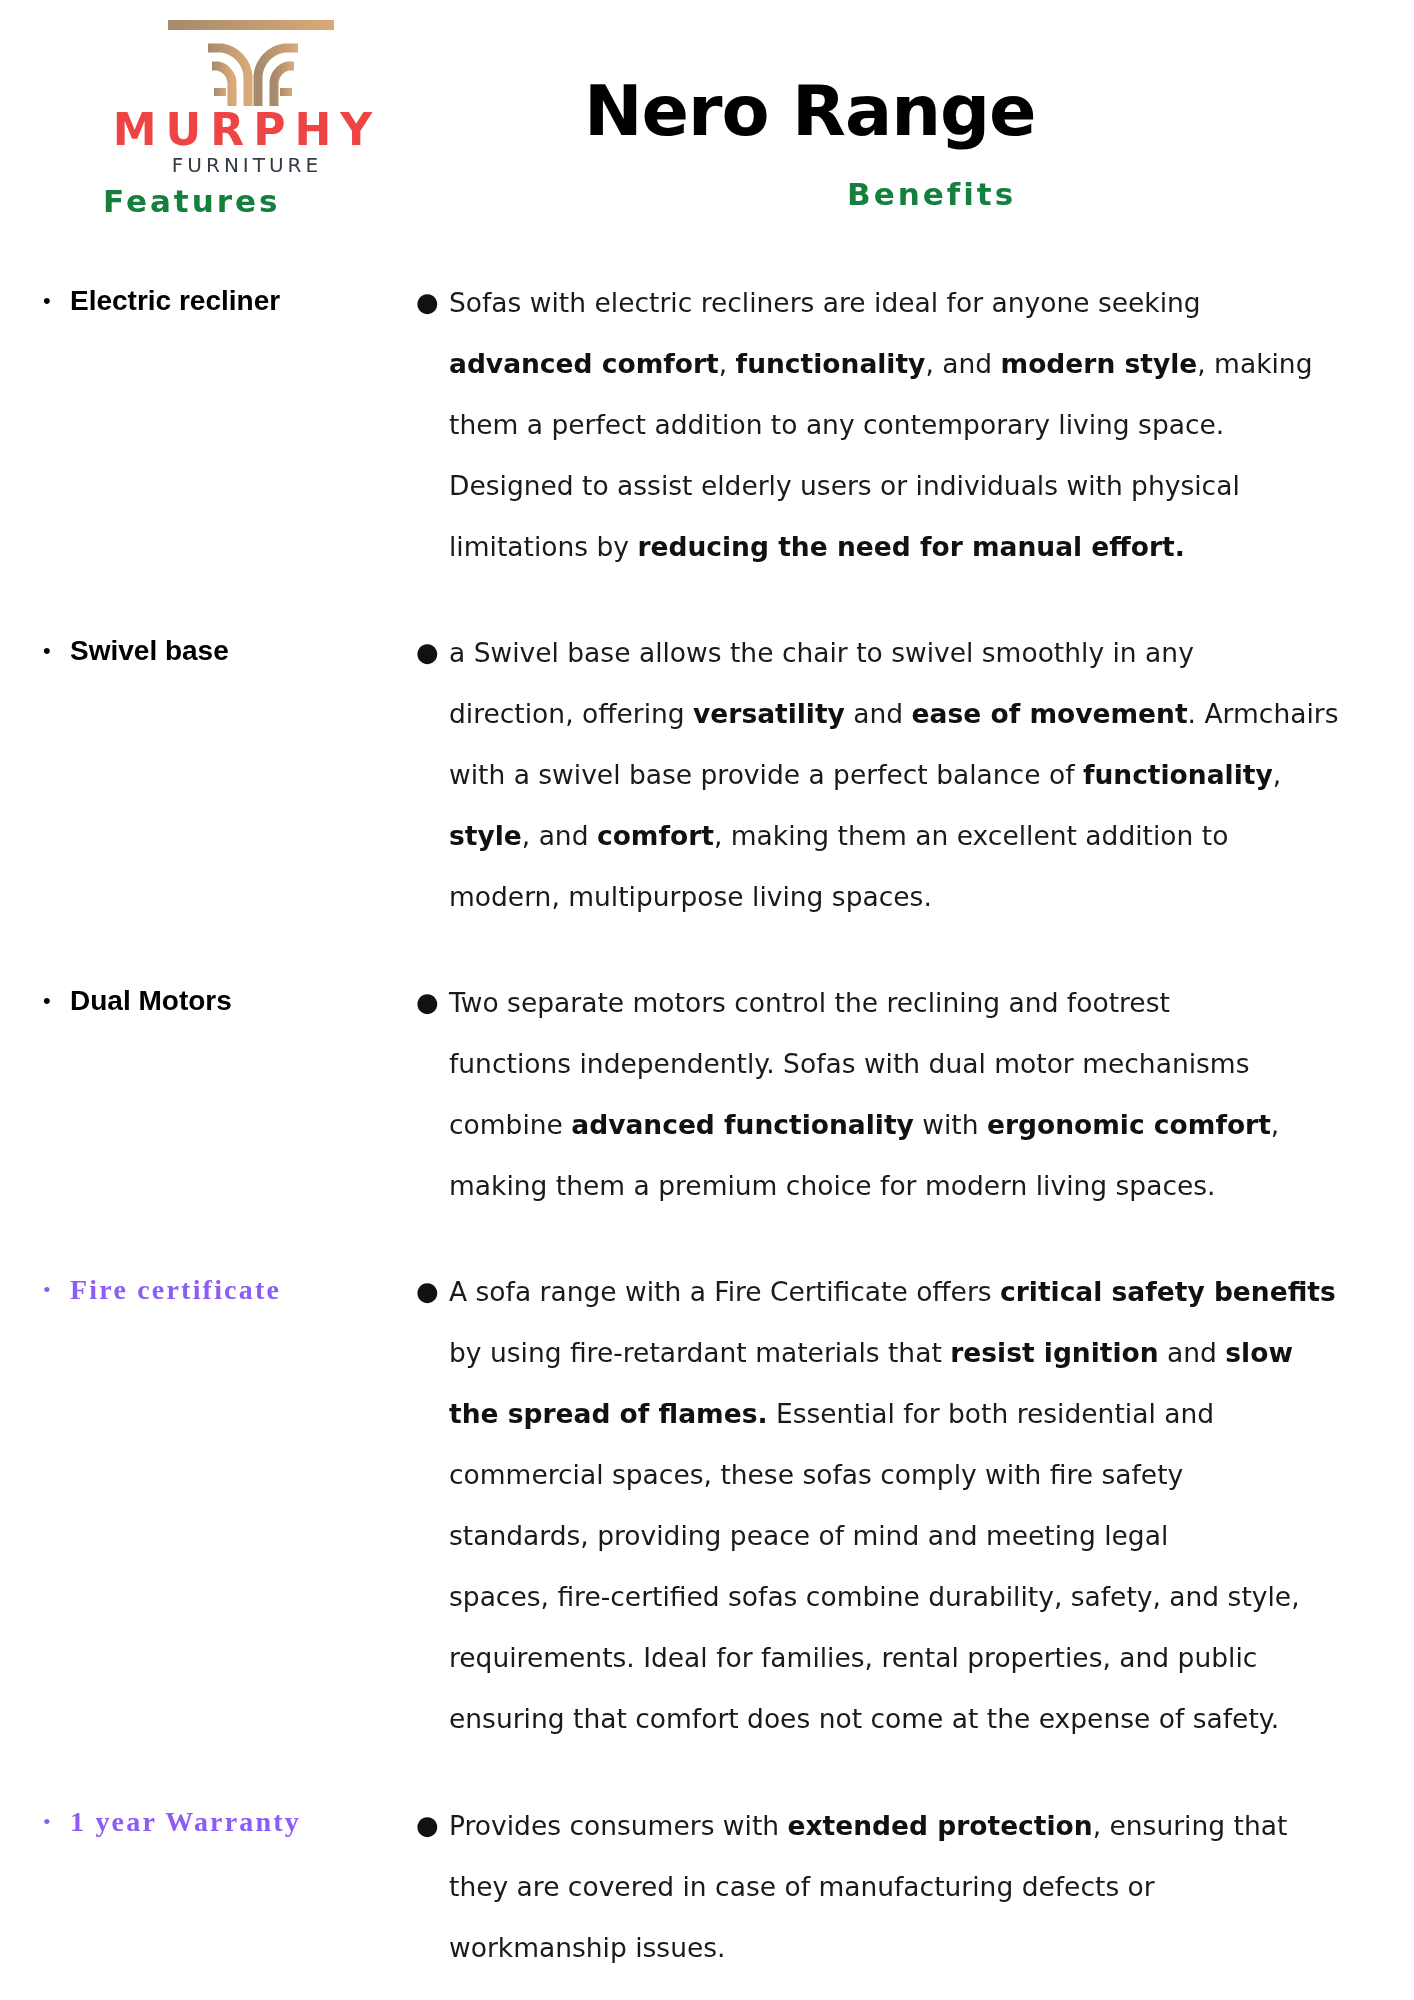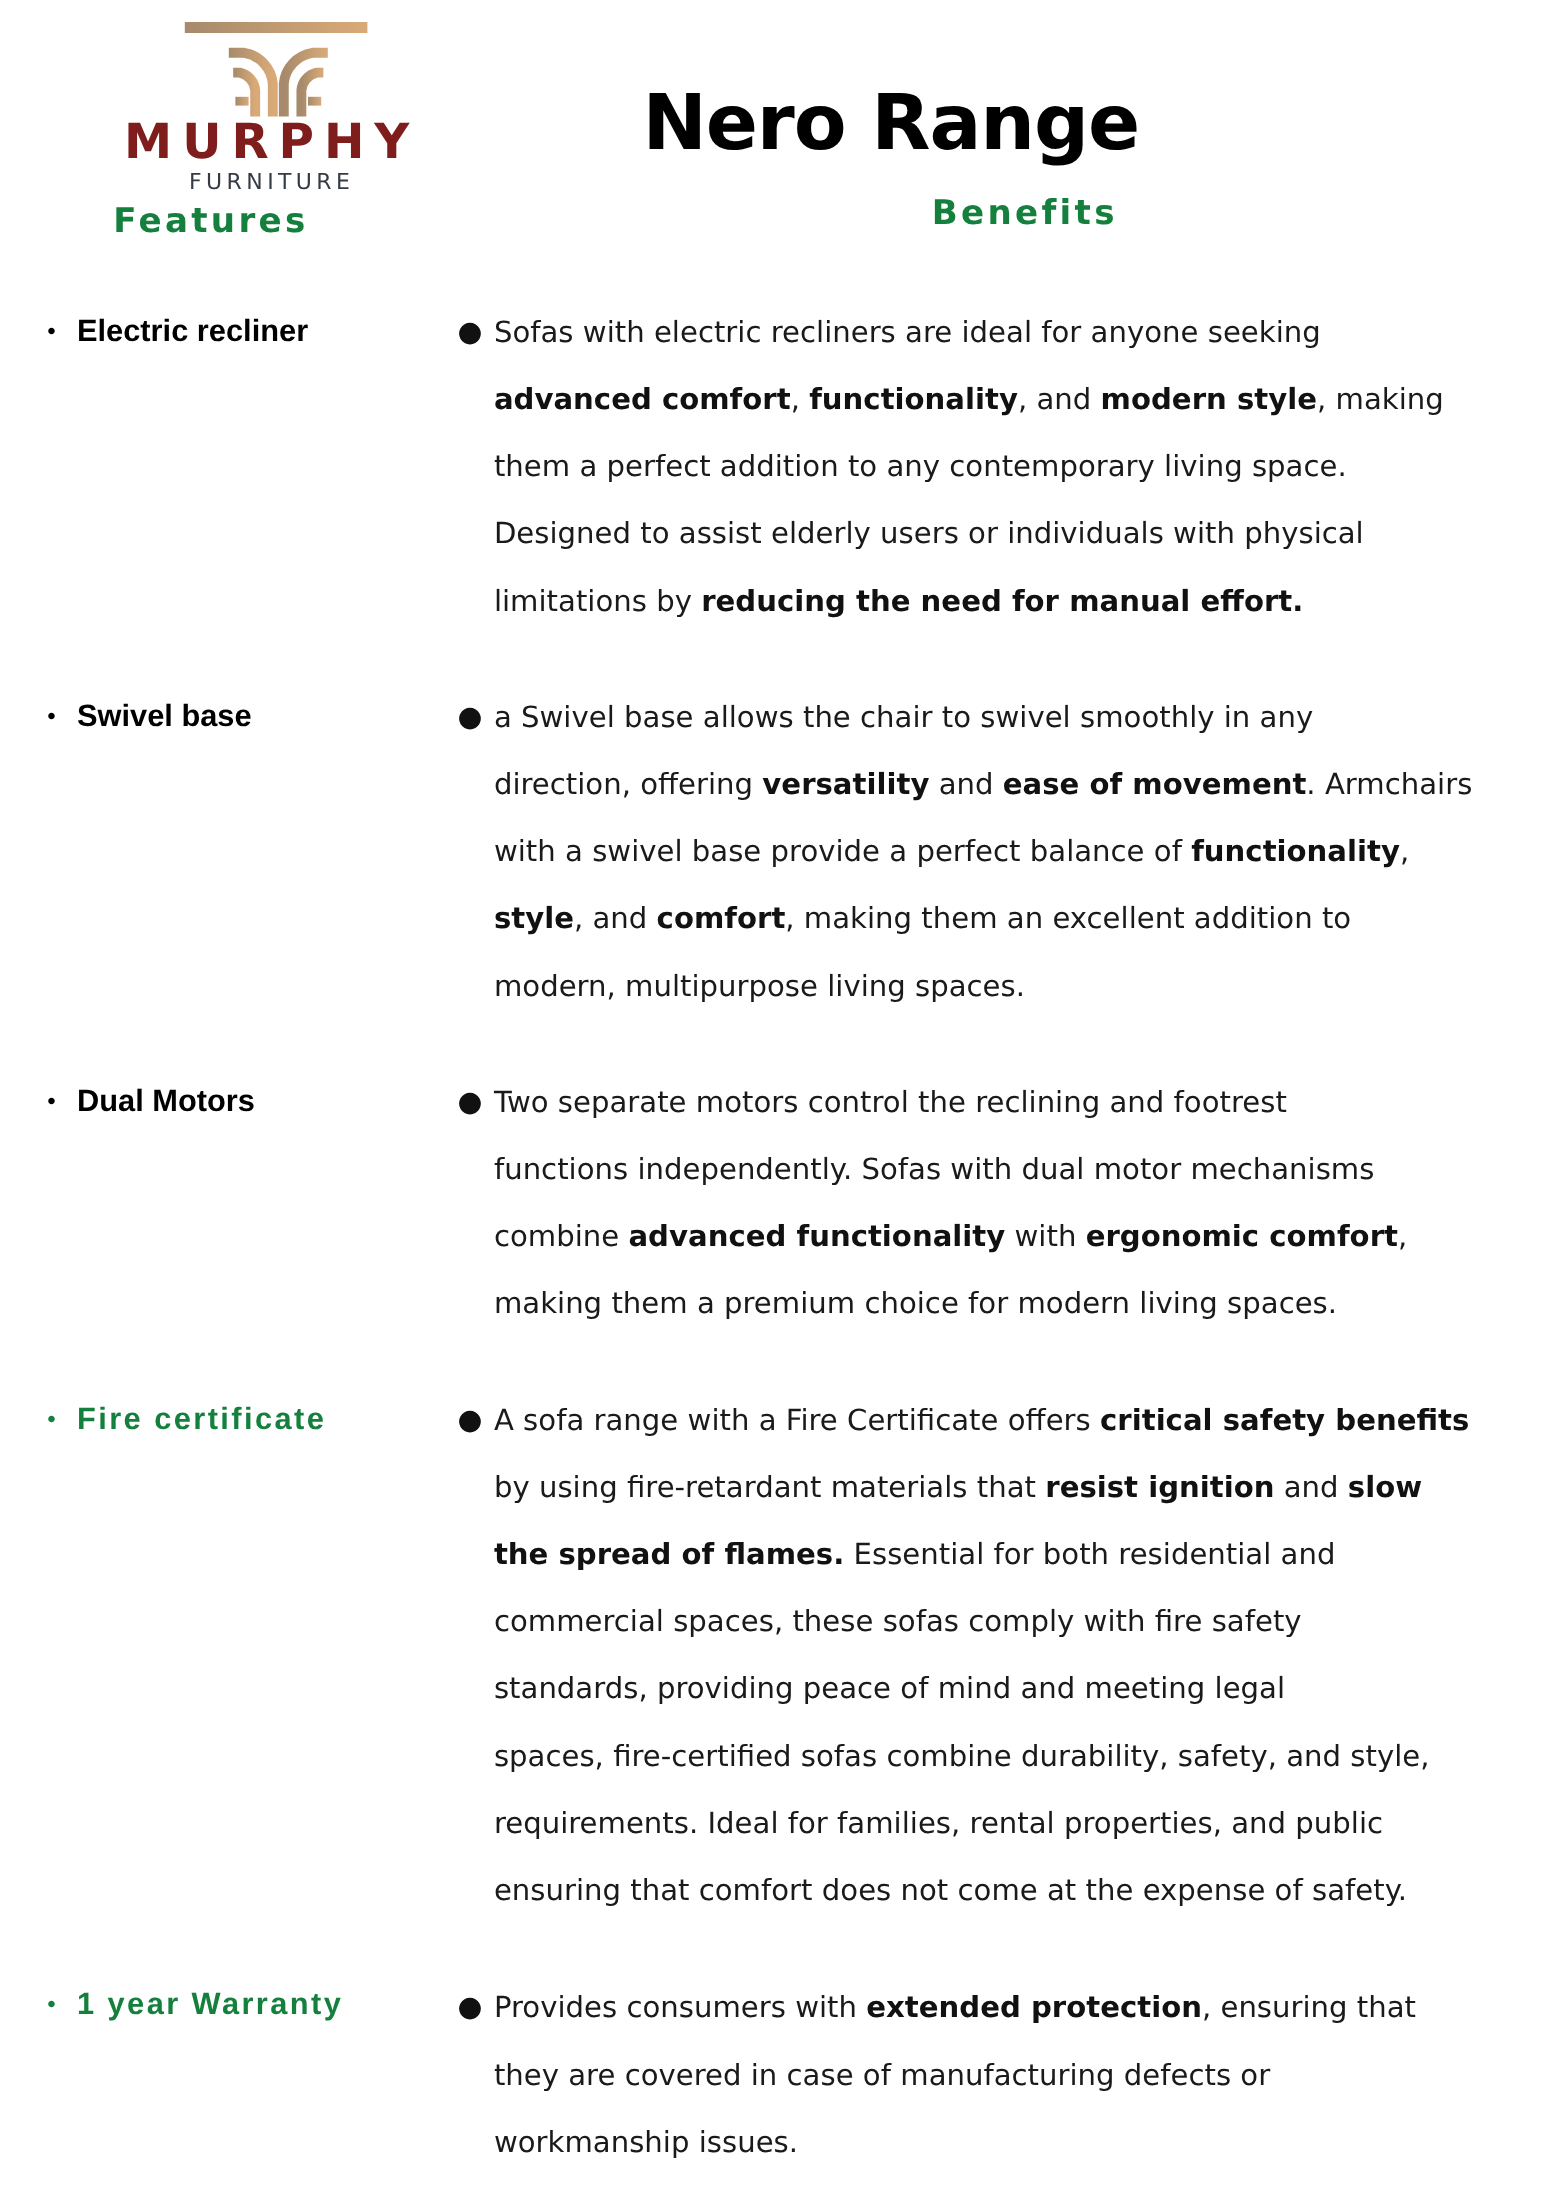--- a/index.html
+++ b/index.html
@@ -2,31 +2,31 @@
 <html><head>
 <meta charset="utf-8">
 <style>
   html, body { margin: 0; padding: 0; background: #ffffff; }
   body { width: 1414px; height: 2000px; position: relative; overflow: hidden; font-family: "DejaVu Sans", sans-serif; color: #1a1a1a; }
 
   
   .logo { position: absolute; left: 112px; top: 18px; width: 270px; height: 162px; }
   .logo-bar { position: absolute; left: 56px; top: 2px; width: 166px; height: 10px; background: linear-gradient(90deg, #a68a6b, #d9aa78); }
   .logo-emblem { position: absolute; left: 92px; top: 22px; width: 98px; height: 68px; }
-  .logo-name { position: absolute; left: 0; top: 88px; width: 270px; text-align: center; font-family: "DejaVu Sans", sans-serif; font-size: 44px; font-weight: bold; letter-spacing: 9px; color: #7f1d1d; line-height: 48px; }
+  .logo-name { position: absolute; left: 0; top: 88px; width: 270px; text-align: center; font-family: "DejaVu Sans", sans-serif; font-size: 44px; font-weight: bold; letter-spacing: 9px; color: #ef4444; line-height: 48px; }
   .logo-sub { position: absolute; left: 0; top: 136px; width: 270px; text-align: center; font-family: "DejaVu Sans", sans-serif; font-size: 20px; letter-spacing: 4px; color: #343b45; line-height: 22px; }
 
   .title { position: absolute; left: 584px; top: 66px; font-family: "DejaVu Sans", sans-serif; font-weight: bold; font-size: 70px; line-height: 90px; color: #000; letter-spacing: -1px; white-space: nowrap; }
   .col-head { position: absolute; font-family: "DejaVu Sans", sans-serif; font-weight: bold; font-size: 31px; letter-spacing: 3px; color: #15803d; line-height: 40px; white-space: nowrap; }
   .col-features { left: 103px; top: 181px; }
   .col-benefits { left: 815px; top: 174px; margin-left: 32px; }
 
   .row { position: absolute; left: 0; width: 1414px; }
   .feature { position: absolute; left: 43px; top: 0; white-space: nowrap; font-family: "Liberation Sans", sans-serif; font-weight: bold; font-size: 28px; color: #000000; line-height: 34px; }
-  .feature.spaced { letter-spacing: 2.2px; color: #15803d; }
+  .feature.spaced { letter-spacing: 2.2px; color: #8b5cf6; font-family: Liberation Serif, serif; }
   .feature .dot { display: inline-block; width: 27px; font-weight: normal; font-size: 22px; vertical-align: 2px; }
 
   .benefit { position: absolute; left: 416px; top: 0; width: 990px; }
   .benefit .bdot { position: absolute; left: 0; top: 0; font-size: 26px; line-height: 61px; color: #111; }
   .benefit .lines { position: absolute; left: 33px; top: 0; font-family: "DejaVu Sans", sans-serif; font-size: 26.5px; line-height: 61px; color: #1a1a1a; white-space: nowrap; }
   .benefit .line { display: block; height: 61px; }
   .benefit b { font-weight: bold; color: #111; }
 </style>
 </head>
 <body>

